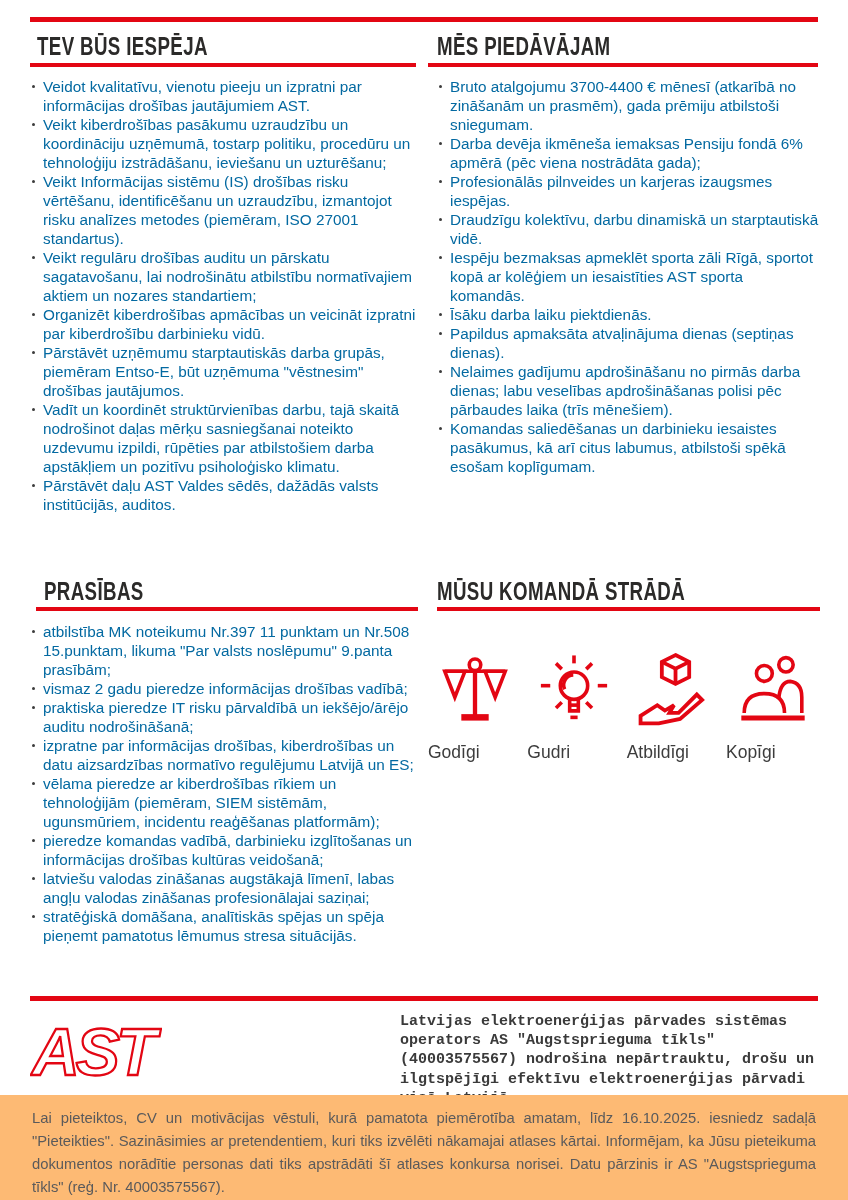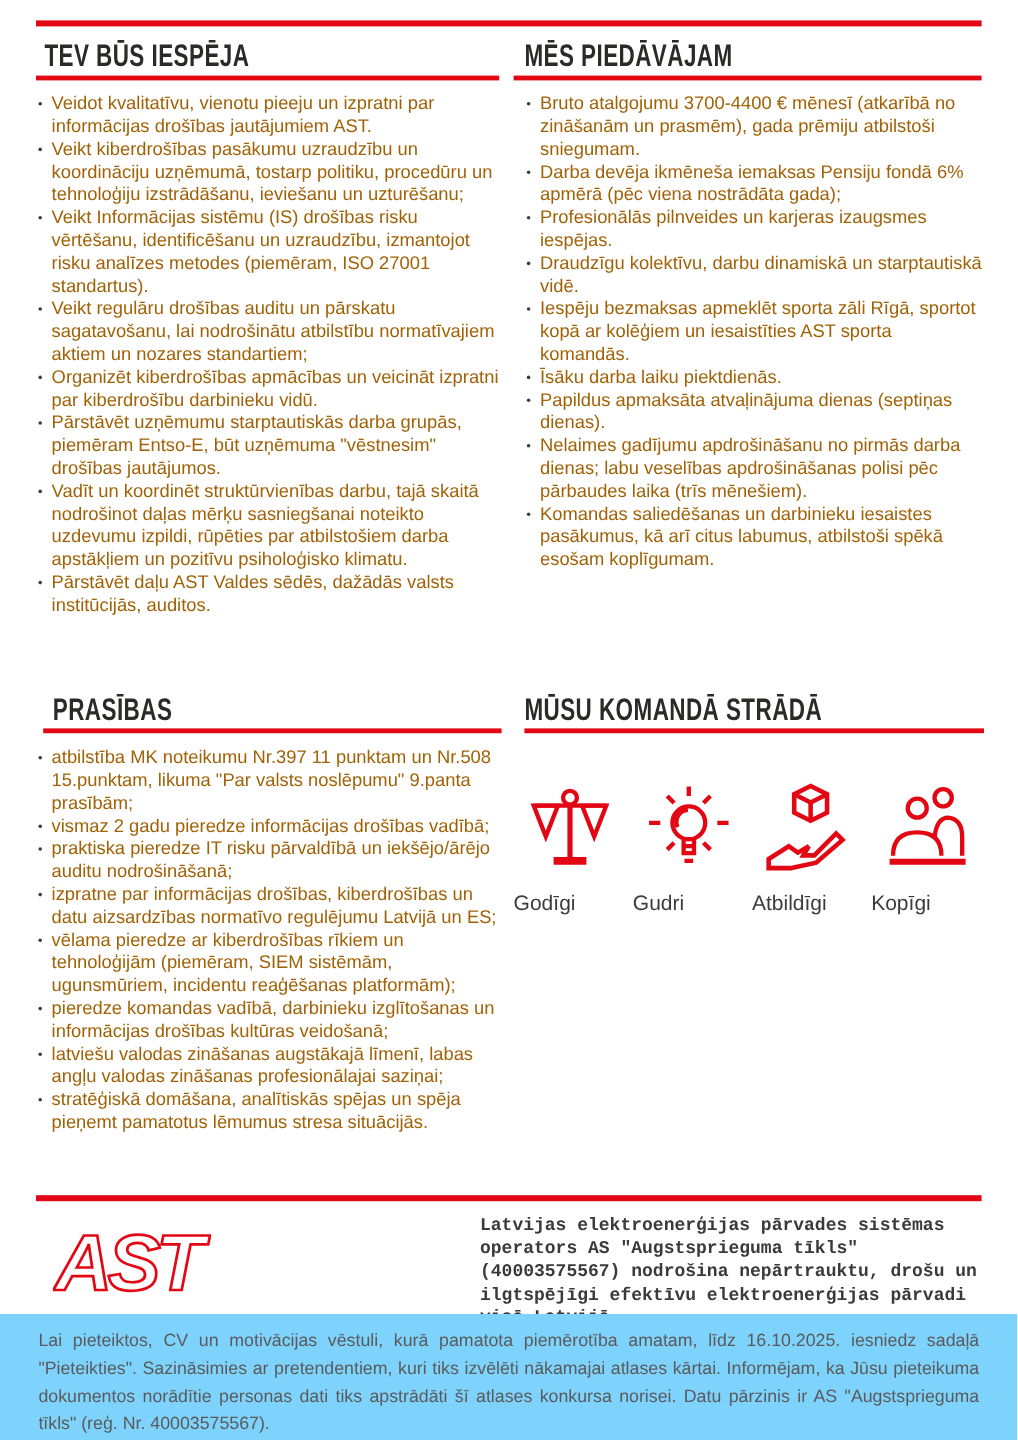--- a/index.html
+++ b/index.html
@@ -8,43 +8,43 @@
     font-family:"Liberation Sans", sans-serif; overflow:hidden;
   }
   .rule { position:absolute; background:#e30613; }
   .hd {
     position:absolute; font-weight:700; font-size:26px; color:#2b2a29;
     letter-spacing:0.5px; white-space:nowrap;
     transform:scaleX(0.72); transform-origin:0 50%;
   }
   .list {
     position:absolute; margin:0; padding:0; list-style:none;
-    font-size:15.3px; line-height:19px; color:#a16207;
+    font-size:15.3px; line-height:19px; color:#0369a1;
   }
   .list li { position:relative; padding-left:13px; }
   .list li::before {
     content:""; position:absolute; left:2px; top:8px;
     width:3px; height:3px; border-radius:50%; background:#3c3c3c;
   }
   .values-row {
     position:absolute; left:428px; top:652px; width:392px;
     display:flex; justify-content:space-between;
   }
   .value-cell { width:94px; }
   .value-cell svg { display:block; margin:0 auto; }
   .value-label { margin-top:14px; font-size:17.5px; color:#3c3c3c; }
   .icon-stroke { stroke:#e30613; fill:none; stroke-width:5; stroke-linejoin:miter; }
   .company-text {
     position:absolute; left:400px; top:1012px; width:430px;
     font-size:15px; line-height:19.2px; font-weight:700; color:#3a3a3a;font-family:Liberation Mono, monospace;
   }
-  .logo { position:absolute; left:44px; top:1020px; width:132px; height:62px; }
+  .logo { position:absolute; left:30px; top:1020px; width:132px; height:62px; }
   .footer {
     position:absolute; left:0; top:1095px; width:848px; height:105px;
-    background:#7dd3fc;
+    background:#fdba74;
   }
   .footer-text {
     position:absolute; left:32px; right:32px; top:12px;
     font-size:14.8px; line-height:23px; color:#5a5a5b; text-align:justify;
   }
 </style>
 </head>
 <body>
 
 <div class="page">

